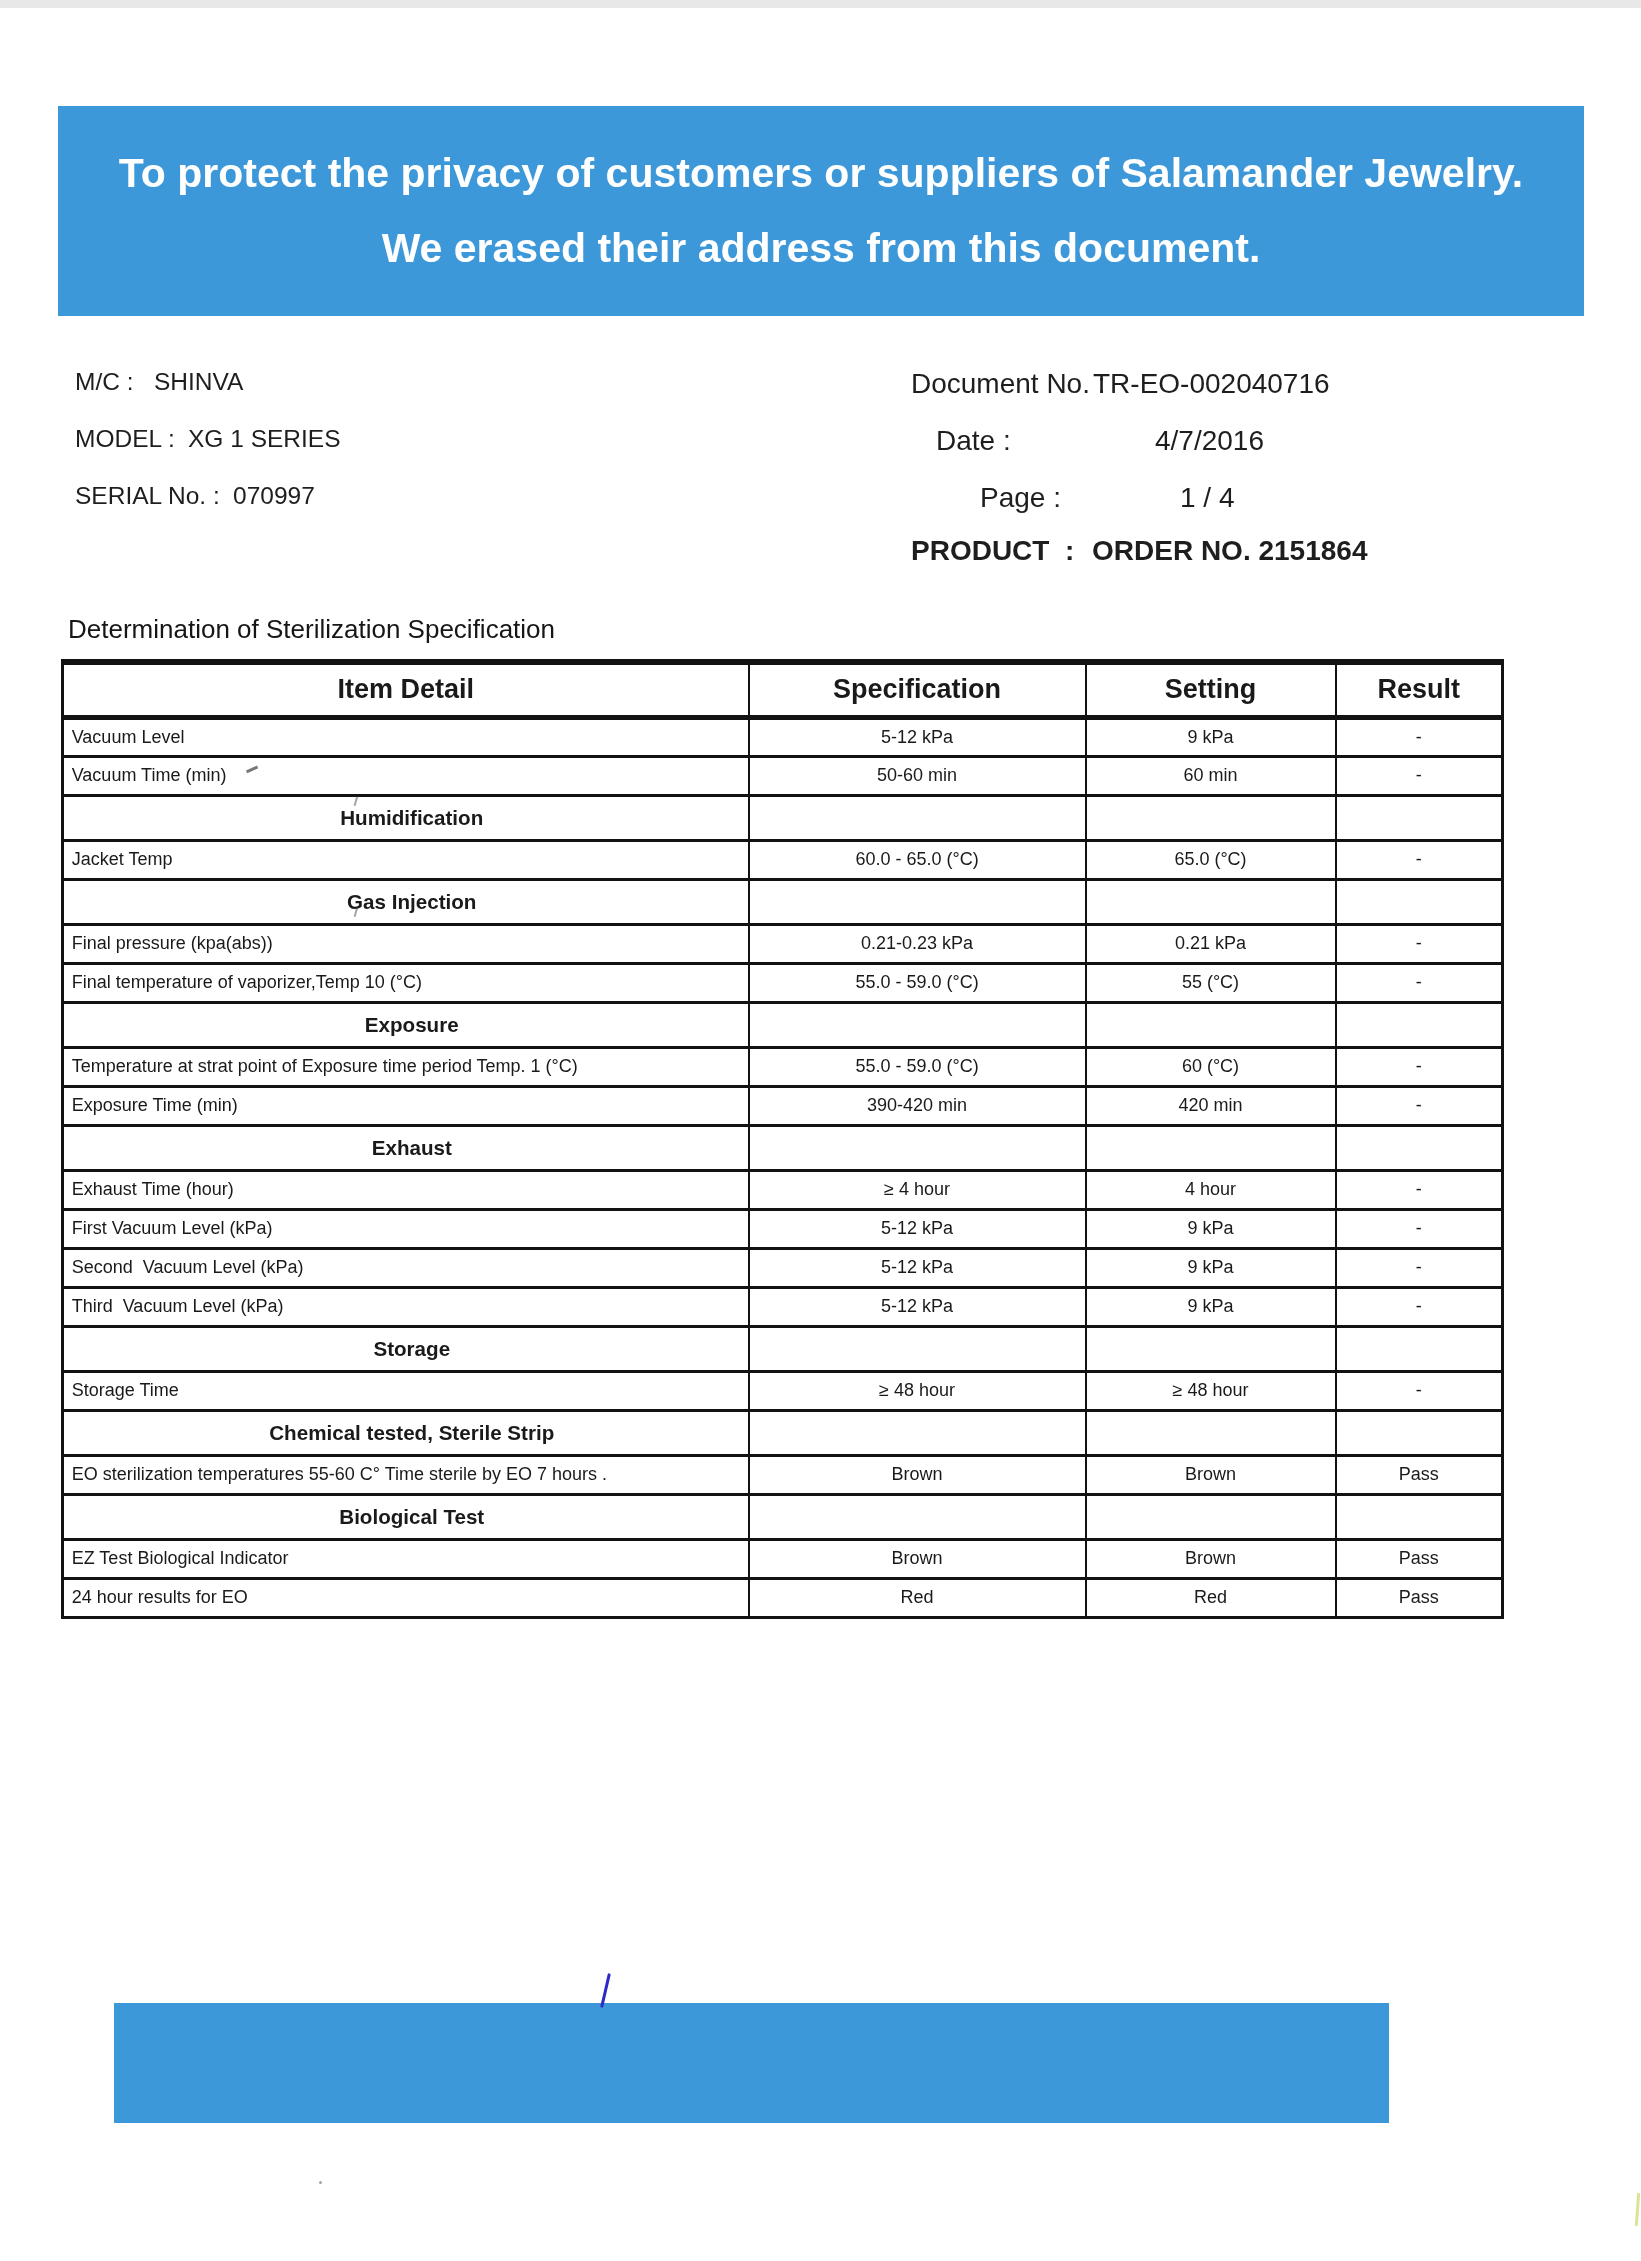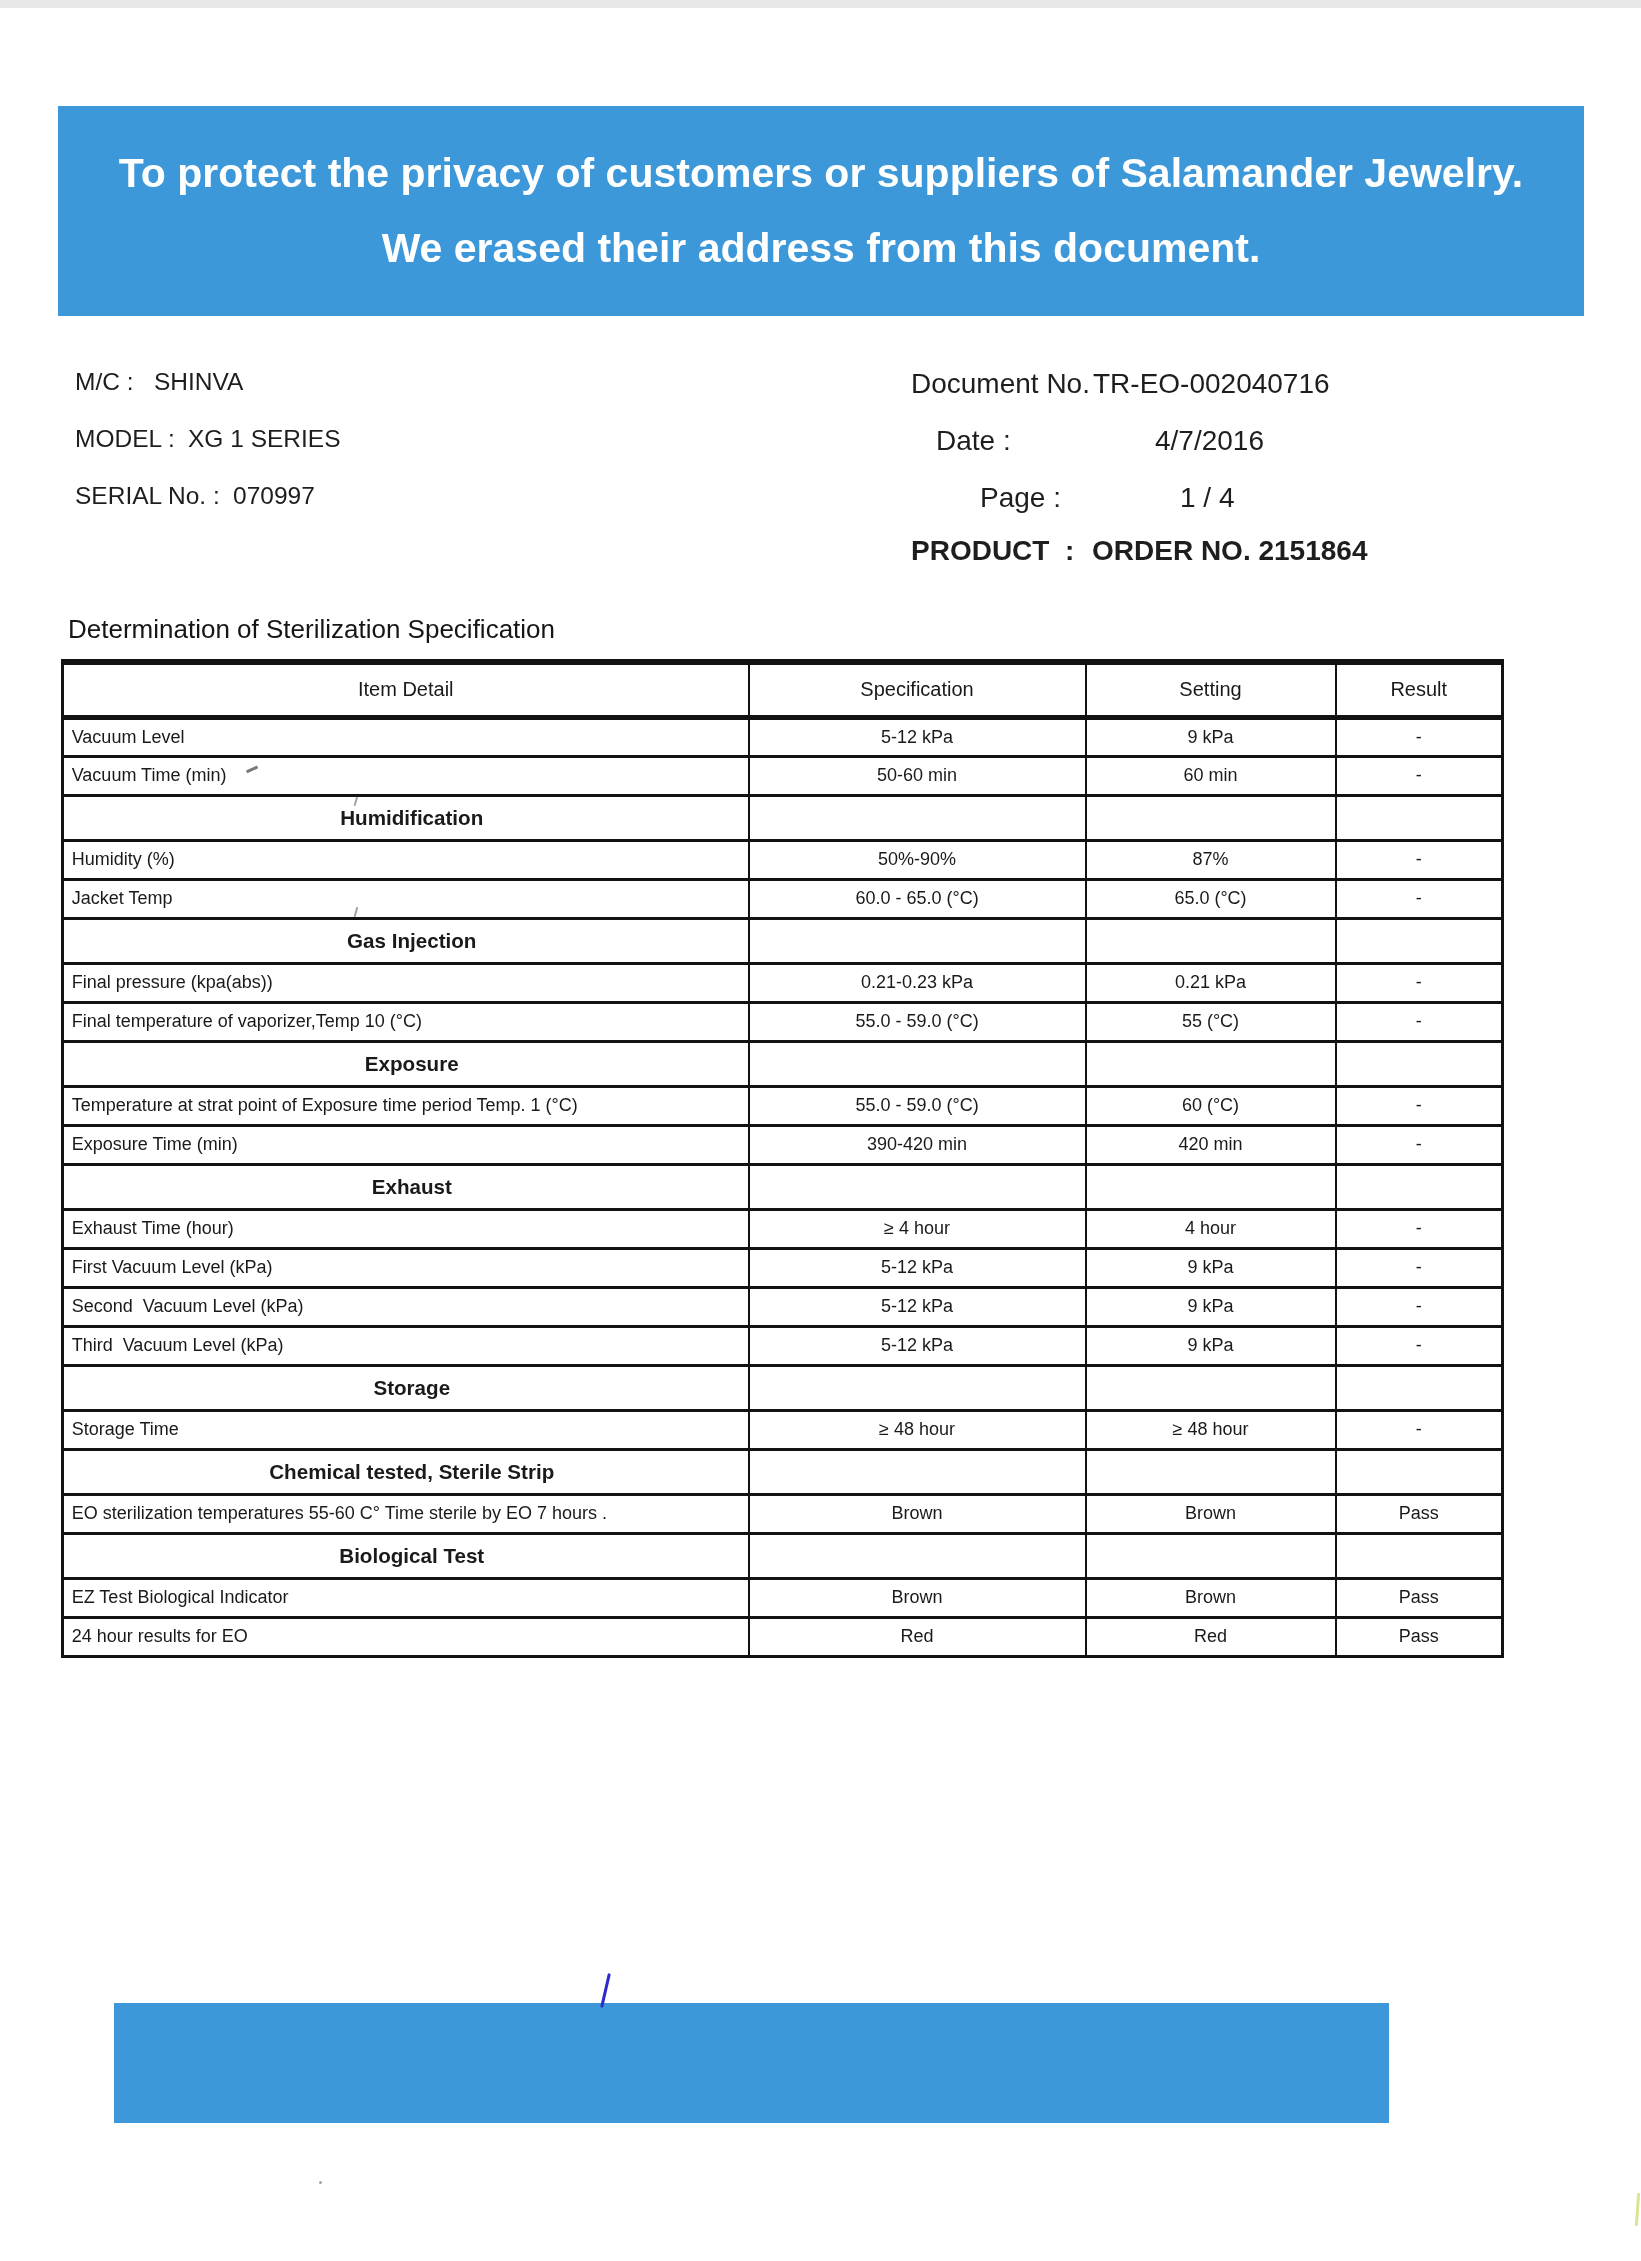--- a/index.html
+++ b/index.html
@@ -46,21 +46,21 @@
   }
   table.spec col.c0 { width:686px; }
   table.spec col.c1 { width:337px; }
   table.spec col.c2 { width:250px; }
   table.spec col.c3 { width:167px; }
   table.spec th, table.spec td {
     border:2.6px solid #121212; border-top-width:3.9px; border-bottom-width:3.9px;
     overflow:hidden; color:#1a1a1a;
   }
   table.spec thead tr { height:55px; }
-  table.spec th { font-size:20px; font-weight:400; text-align:center; border-bottom-width:5.1px; }
+  table.spec th { font-size:27px; font-weight:700; text-align:center; border-bottom-width:5.1px; }
   tr.data { height:39px; }
   tr.section { height:45px; }
   table.spec td { font-size:18px; text-align:center; padding:0; }
   table.spec td.item {
     text-align:left; padding-left:7.7px; white-space:pre-wrap; font-size:18px;
   }
   tr.section td.item { text-align:center; padding-left:12px; font-size:20.6px; font-weight:700; }
 
   
   .redaction { position:absolute; left:114px; top:1995px; width:1275px; height:120px; }
@@ -133,26 +133,20 @@
           <td>60 min</td>
           <td>-</td>
         </tr>
         <tr class="section">
           <td class="item">Humidification</td>
           <td></td>
           <td></td>
           <td></td>
         </tr>
         <tr class="data">
-          <td class="item">Humidity (%)</td>
-          <td>50%-90%</td>
-          <td>87%</td>
-          <td>-</td>
-        </tr>
-        <tr class="data">
           <td class="item">Jacket Temp</td>
           <td>60.0 - 65.0 (°C)</td>
           <td>65.0 (°C)</td>
           <td>-</td>
         </tr>
         <tr class="section">
           <td class="item">Gas Injection</td>
           <td></td>
           <td></td>
           <td></td>

